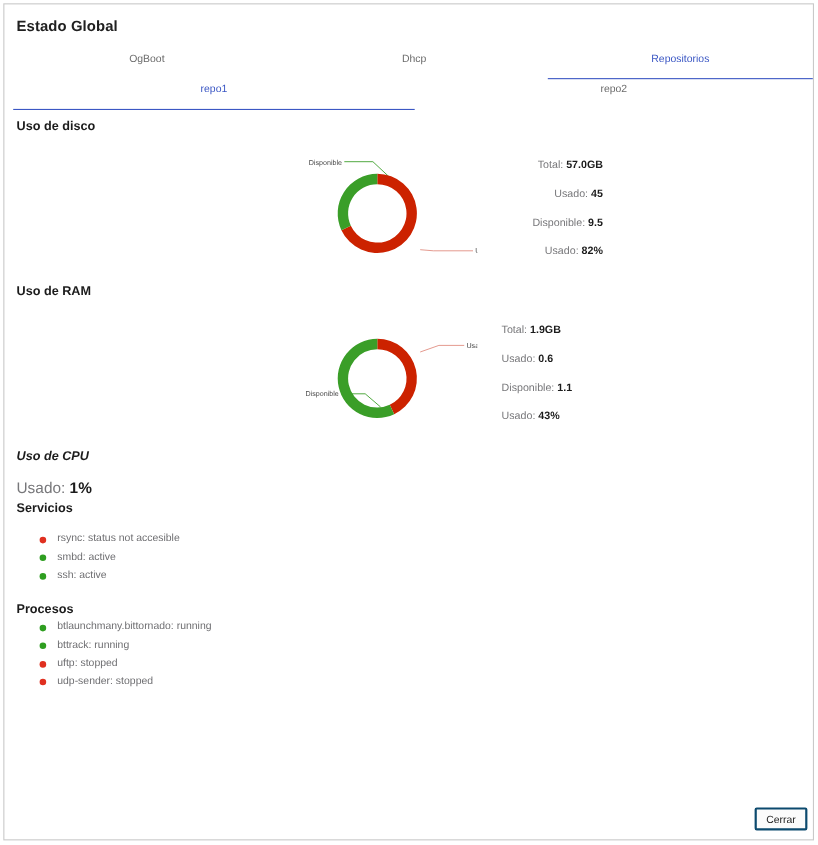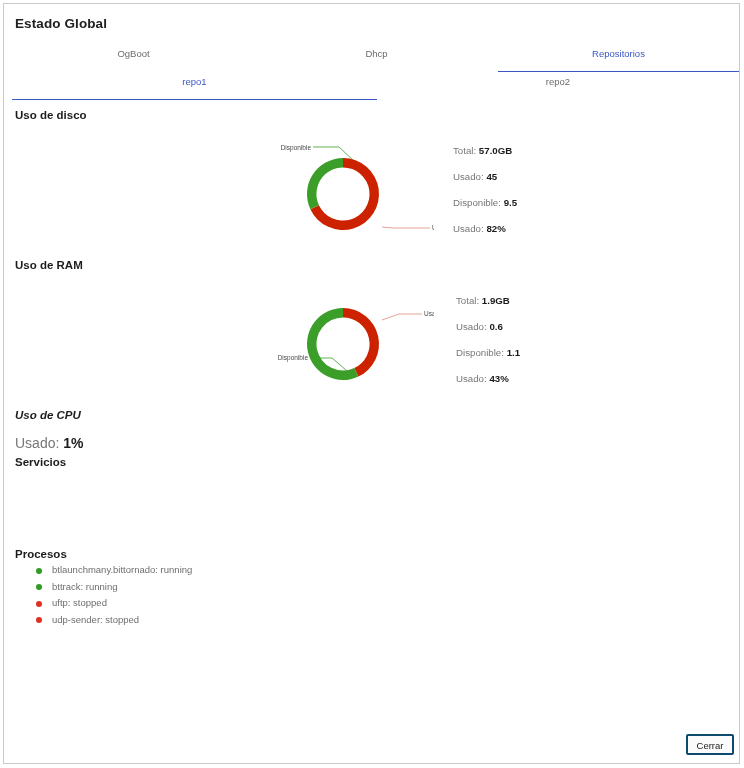--- a/index.html
+++ b/index.html
@@ -181,21 +181,21 @@
 
         <path d="M 0,-36 A 36,36 0 1 1 -32.63,15.23 L -24.06,11.23 A 26.55,26.55 0 1 0 0,-26.55 Z" fill="#cc2200"></path>
 
         <path d="M -32.63,15.23 A 36,36 0 0 1 0,-36 L 0,-26.55 A 26.55,26.55 0 0 0 -24.06,11.23 Z" fill="#3a9e28"></path>
       </g>
       <text x="57" y="16" text-anchor="end" font-family="Liberation Sans, sans-serif" font-size="6.5" fill="#4a4a4a">Disponible</text>
       <text x="178" y="96" font-family="Liberation Sans, sans-serif" font-size="6.5" fill="#4a4a4a">Usado</text>
     </svg>
   </div>
 
-  <div class="stats" style="left:449px; top:141px;">
+  <div class="stats" style="left:480px; top:141px;text-align:right;">
     <div class="stat-line">
       <span>Total:</span>
       <b>57.0GB</b>
     </div>
     <div class="stat-line">
       <span>Usado:</span>
       <b>45</b>
     </div>
     <div class="stat-line">
       <span>Disponible:</span>
@@ -245,20 +245,34 @@
     </div>
   </div>
 
   <div class="section-title" style="top:405px;font-style:italic;">Uso de CPU</div>
   <div class="cpu-line" style="top:431px;">
     <span>Usado:</span>
     <b>1%</b>
   </div>
 
   <div class="section-title" style="top:452px;">Servicios</div>
+  <div class="status-list" style="top:478px;">
+    <div class="status-item">
+      <span class="dot bad"></span>
+      <span>rsync: status not accesible</span>
+    </div>
+    <div class="status-item">
+      <span class="dot ok"></span>
+      <span>smbd: active</span>
+    </div>
+    <div class="status-item">
+      <span class="dot ok"></span>
+      <span>ssh: active</span>
+    </div>
+  </div>
 
   <div class="section-title" style="top:532px;margin-top:12px;">Procesos</div>
   <div class="status-list" style="top:558px;">
     <div class="status-item">
       <span class="dot ok"></span>
       <span>btlaunchmany.bittornado: running</span>
     </div>
     <div class="status-item">
       <span class="dot ok"></span>
       <span>bttrack: running</span>

